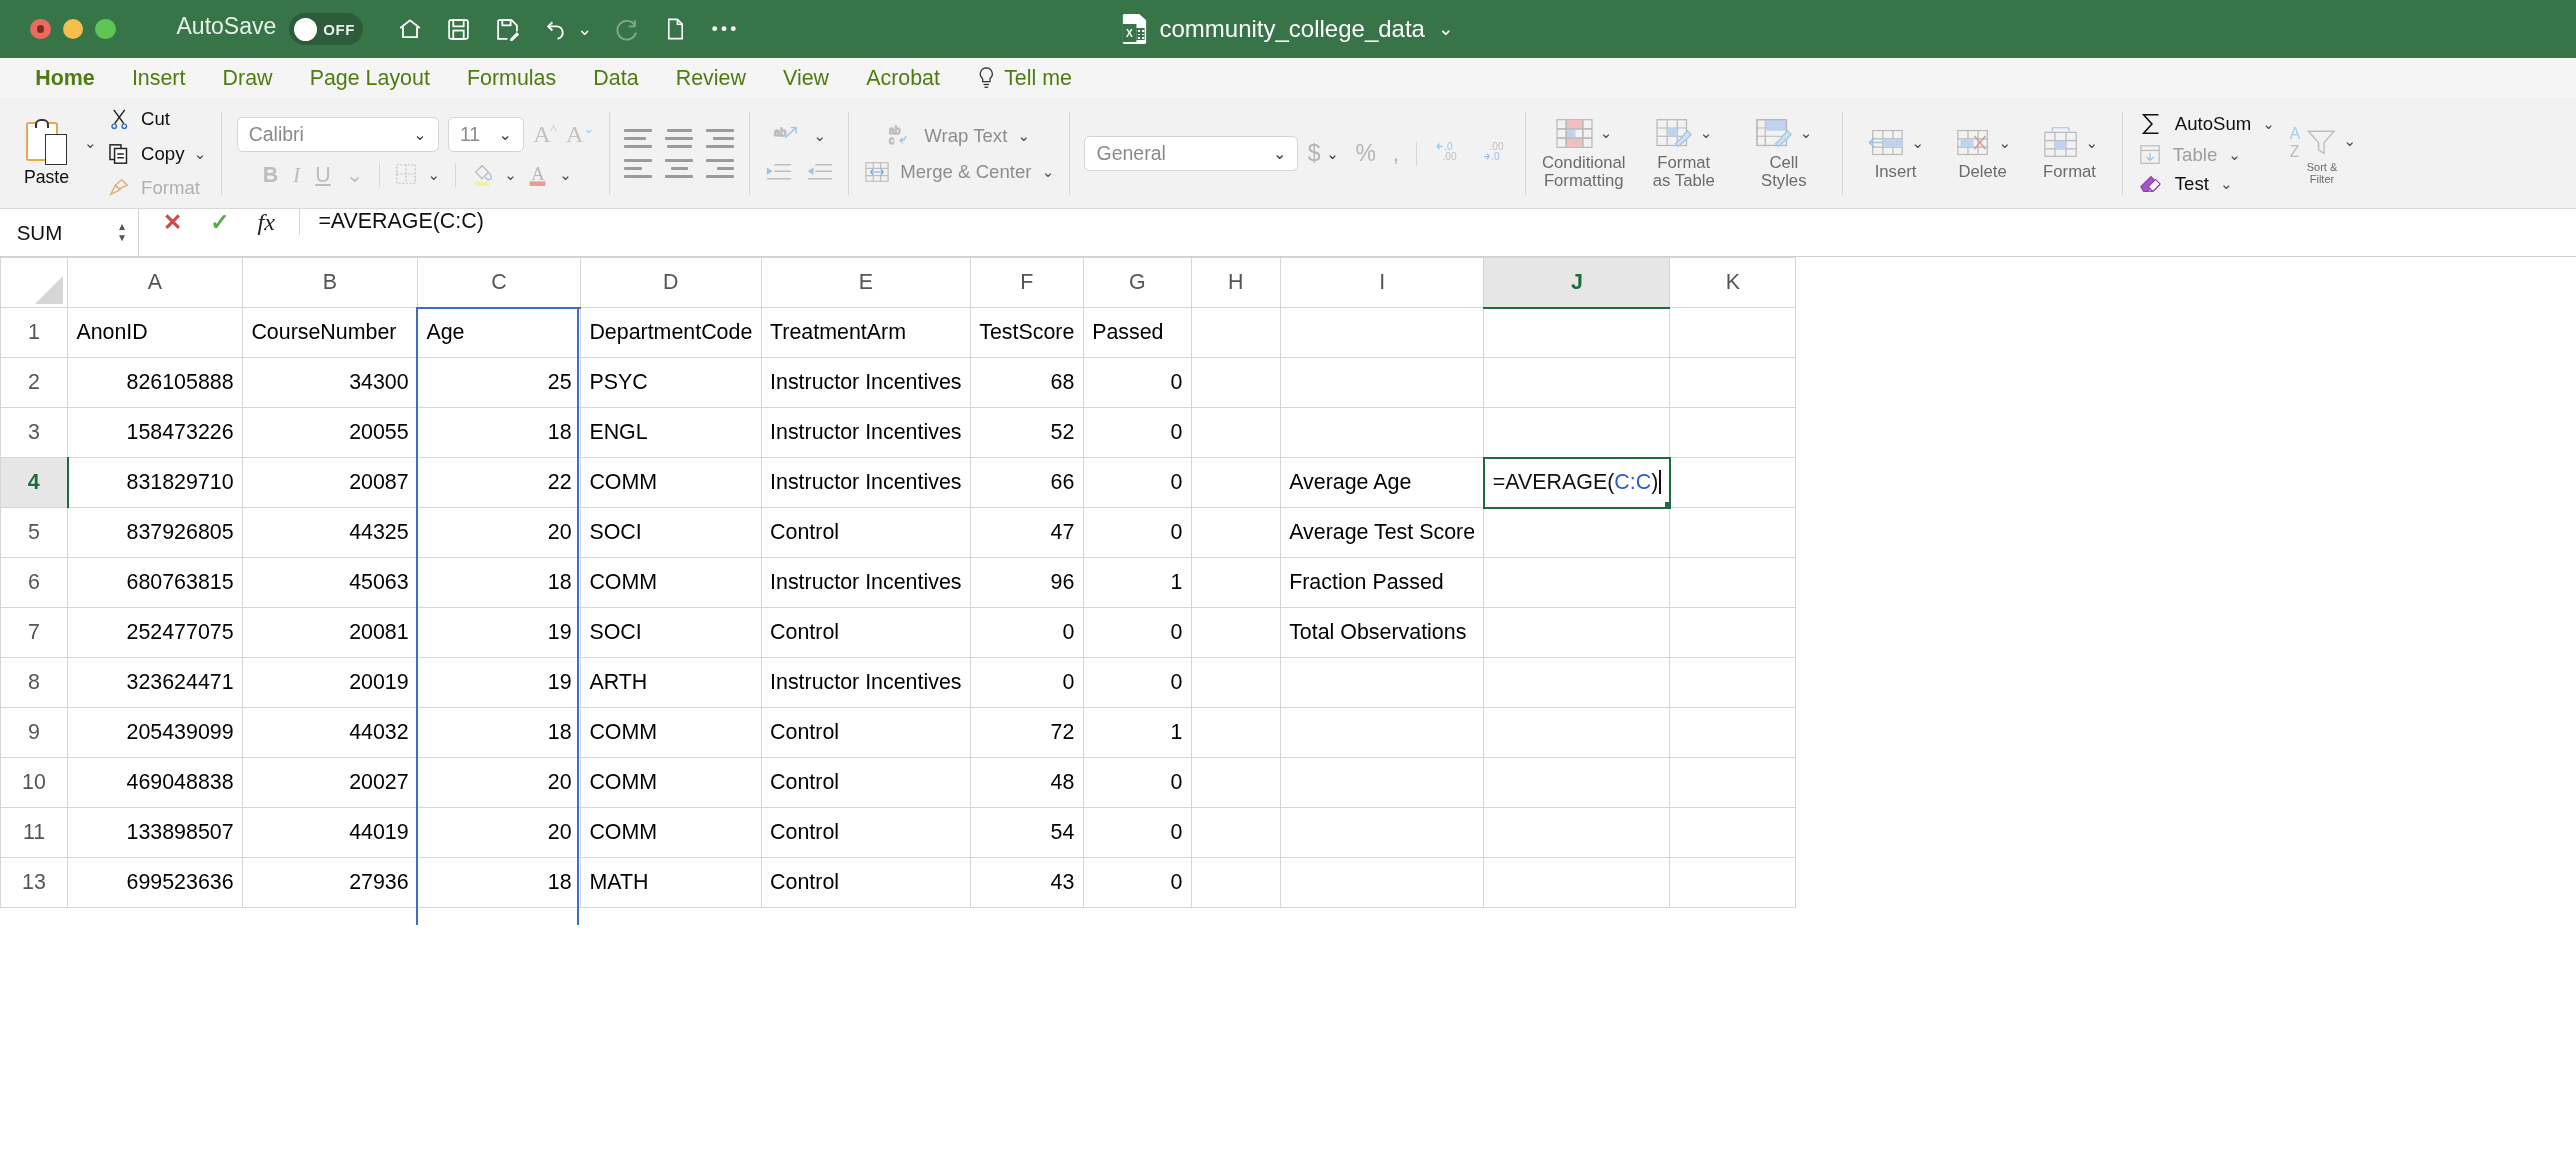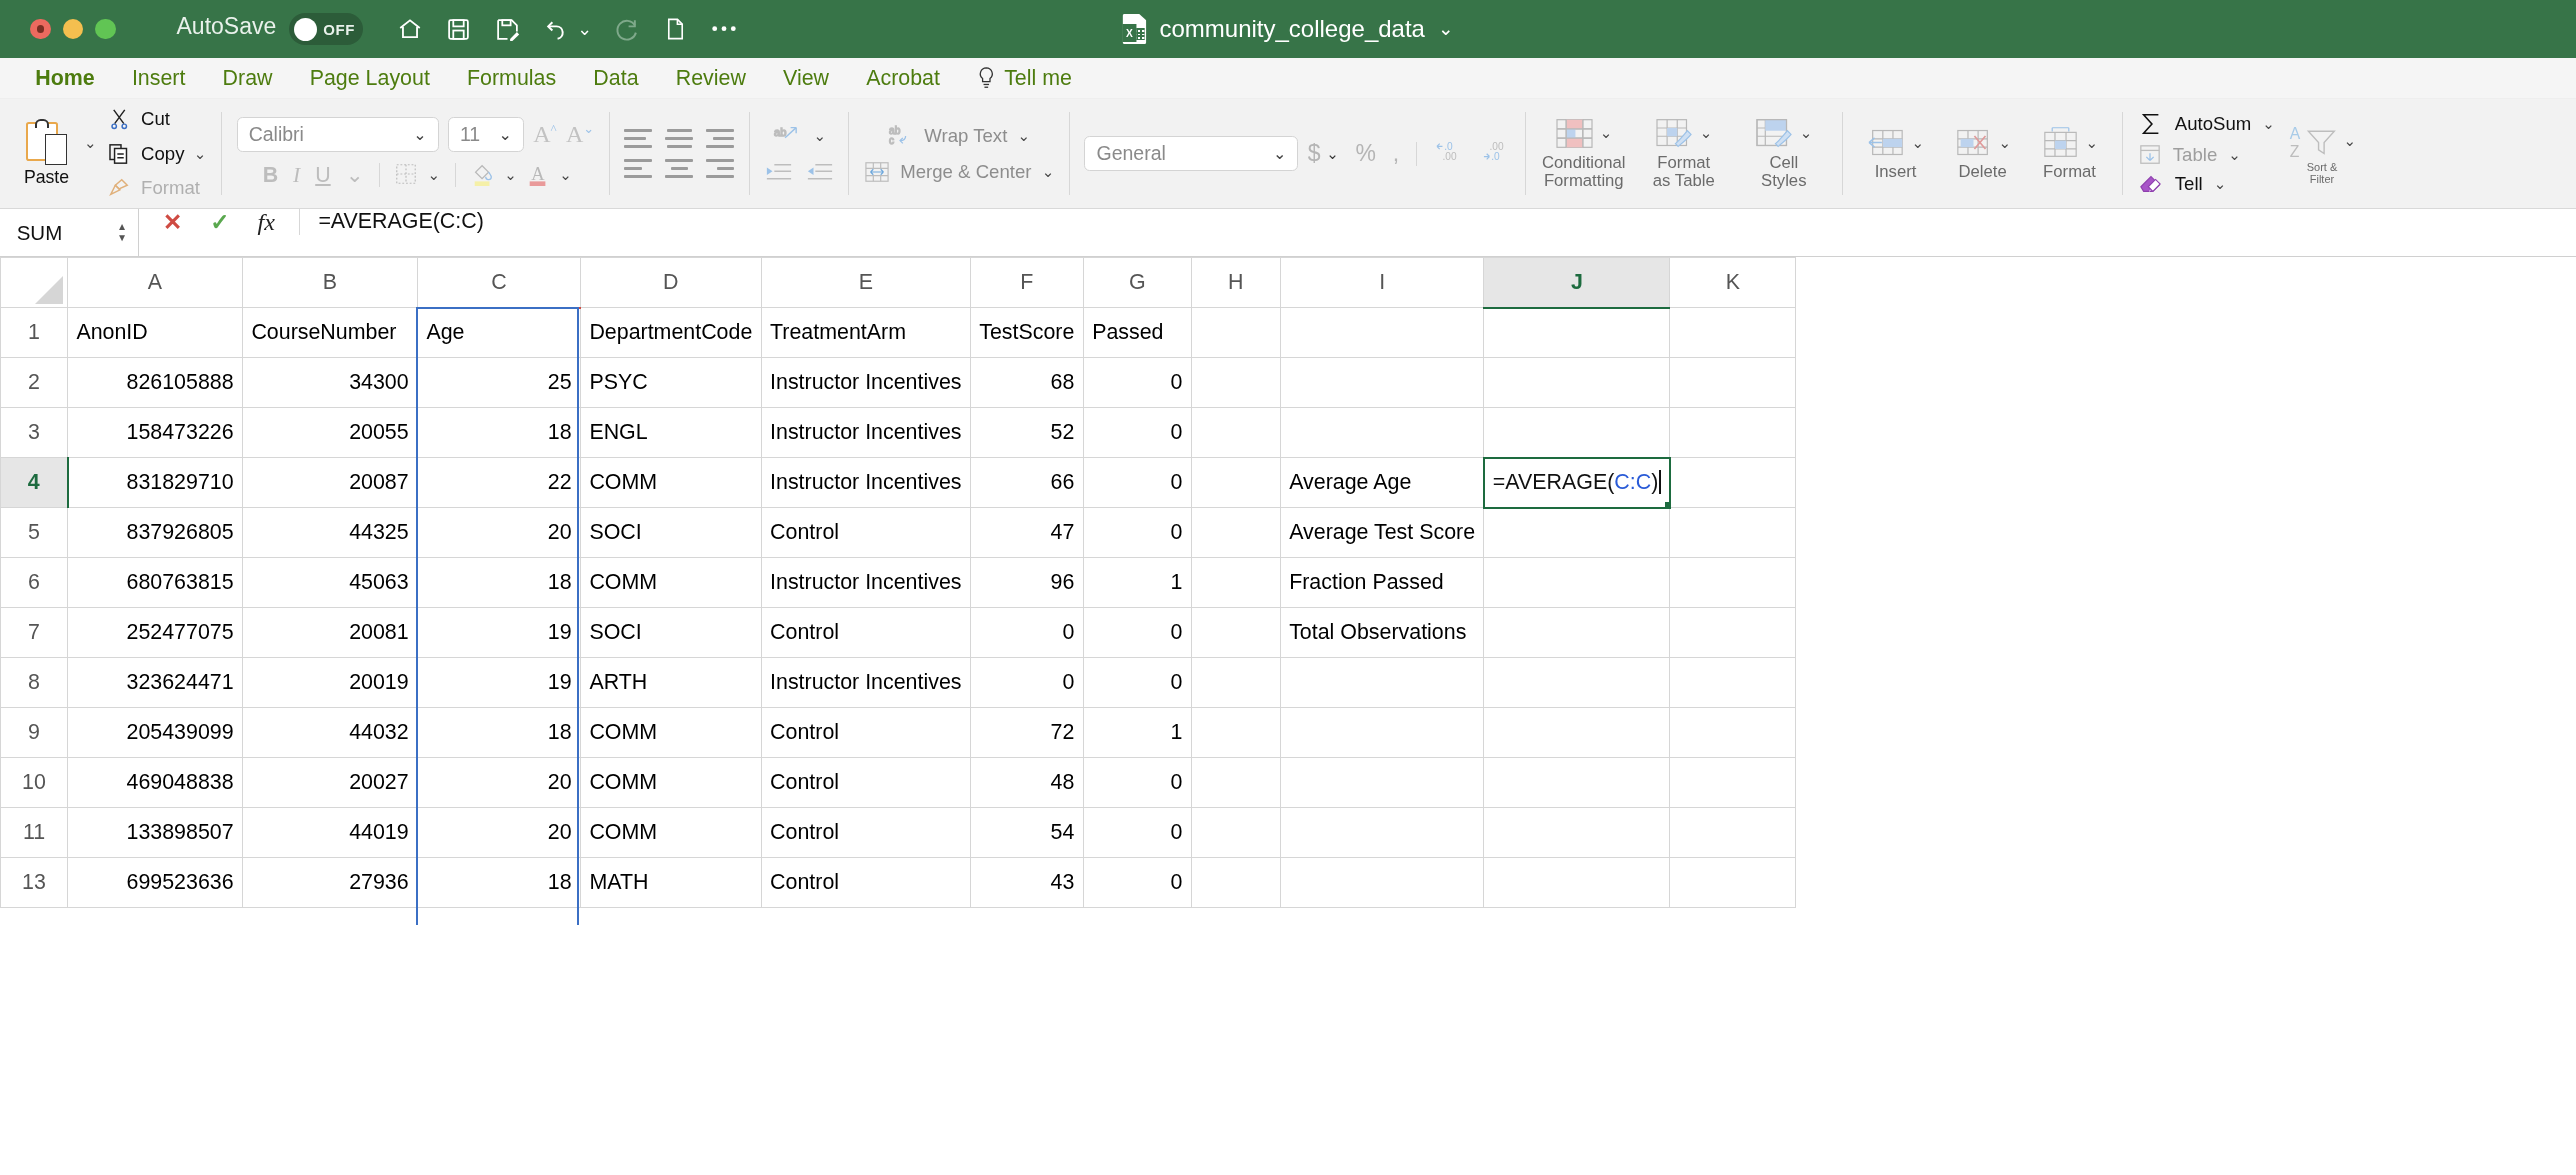--- a/index.html
+++ b/index.html
@@ -615,21 +615,21 @@
           </svg>
         <span>Table</span>
         <span class="chev-sm">⌄</span>
       </div>
       <div class="eg-row">
         <svg width="26" height="22" viewBox="0 0 28 24" fill="none">
             <path d="M3 15 14 4l9 9-7 7H6z" fill="#a855c8" stroke="#8e3fae" stroke-width="1.3"></path>
             <path d="M12 20 23 9" stroke="#fff" stroke-width="1"></path>
             <path d="M16 20 24 12l-5-5-8 8z" fill="#fff" stroke="#8e3fae" stroke-width="1.2"></path>
           </svg>
-        <span>Tell</span>
+        <span>Test</span>
         <span class="chev-sm">⌄</span>
       </div>
     </div>
     <div class="sortfilter">
       <span class="style-top">
         <svg width="50" height="39" viewBox="0 0 54 42" fill="none">
           <text x="2" y="18" font-size="17" fill="#a8cbe8" font-family="Liberation Sans, sans-serif">A</text>
           <text x="2" y="38" font-size="17" fill="#bdbdbd" font-family="Liberation Sans, sans-serif">Z</text>
           <path d="M22 10h28l-11 12v12l-6-4V22z" stroke="#bdbdbd" stroke-width="1.5" fill="none"></path>
         </svg>

